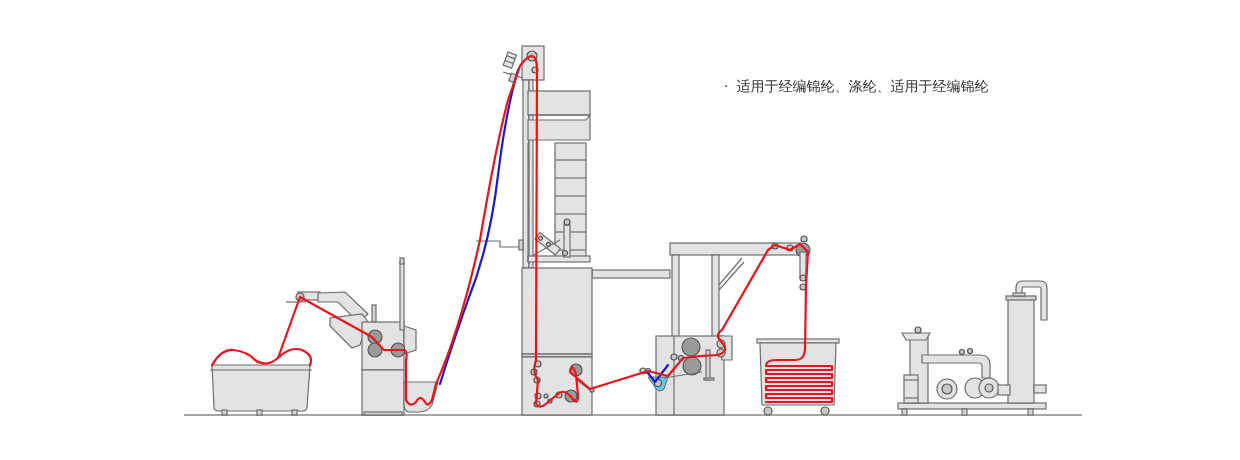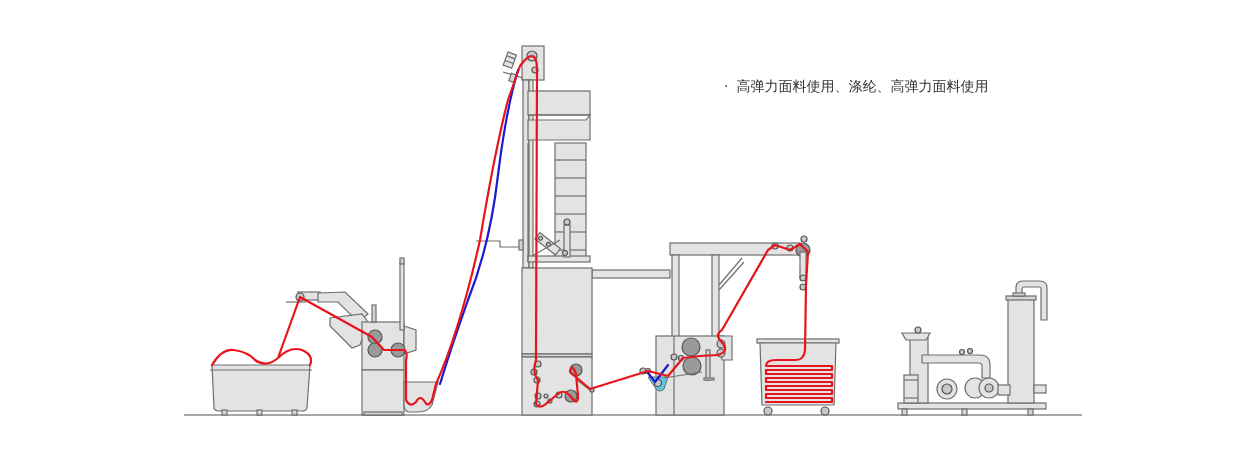--- a/index.html
+++ b/index.html
@@ -213,14 +213,14 @@
            Q532,372 538,380 L536,404 Q540,410 548,402 L558,394 Q564,388 572,398 Q578,406 578,396
            L576,374 Q572,362 570,372 L590,389 L648,371 L668,376 L683,358 L700,356
            L718,355 Q728,352 724,345 L720,340 Q715,334 722,330 L768,250 L775,245 L790,250 L800,244 L808,252
            L806,285 L805,350 Q804,360 796,360 L776,360 Q766,360 766,366
            L832,366 L832,370 L766,370 L766,374 L832,374 L832,378 L766,378 L766,382 L832,382
            L832,386 L766,386 L766,390 L832,390 L832,394 L766,394 L766,398 L832,398 L832,402 L766,402"></path>
 
 </svg>
 
 <div class="caption">
-  <span class="dot">·</span><span>高弹力面料使用、涤纶、高弹力面料使用</span>
+  <span class="dot">·</span><span>适用于经编锦纶、涤纶、适用于经编锦纶</span>
 </div>
 
 </body></html>

